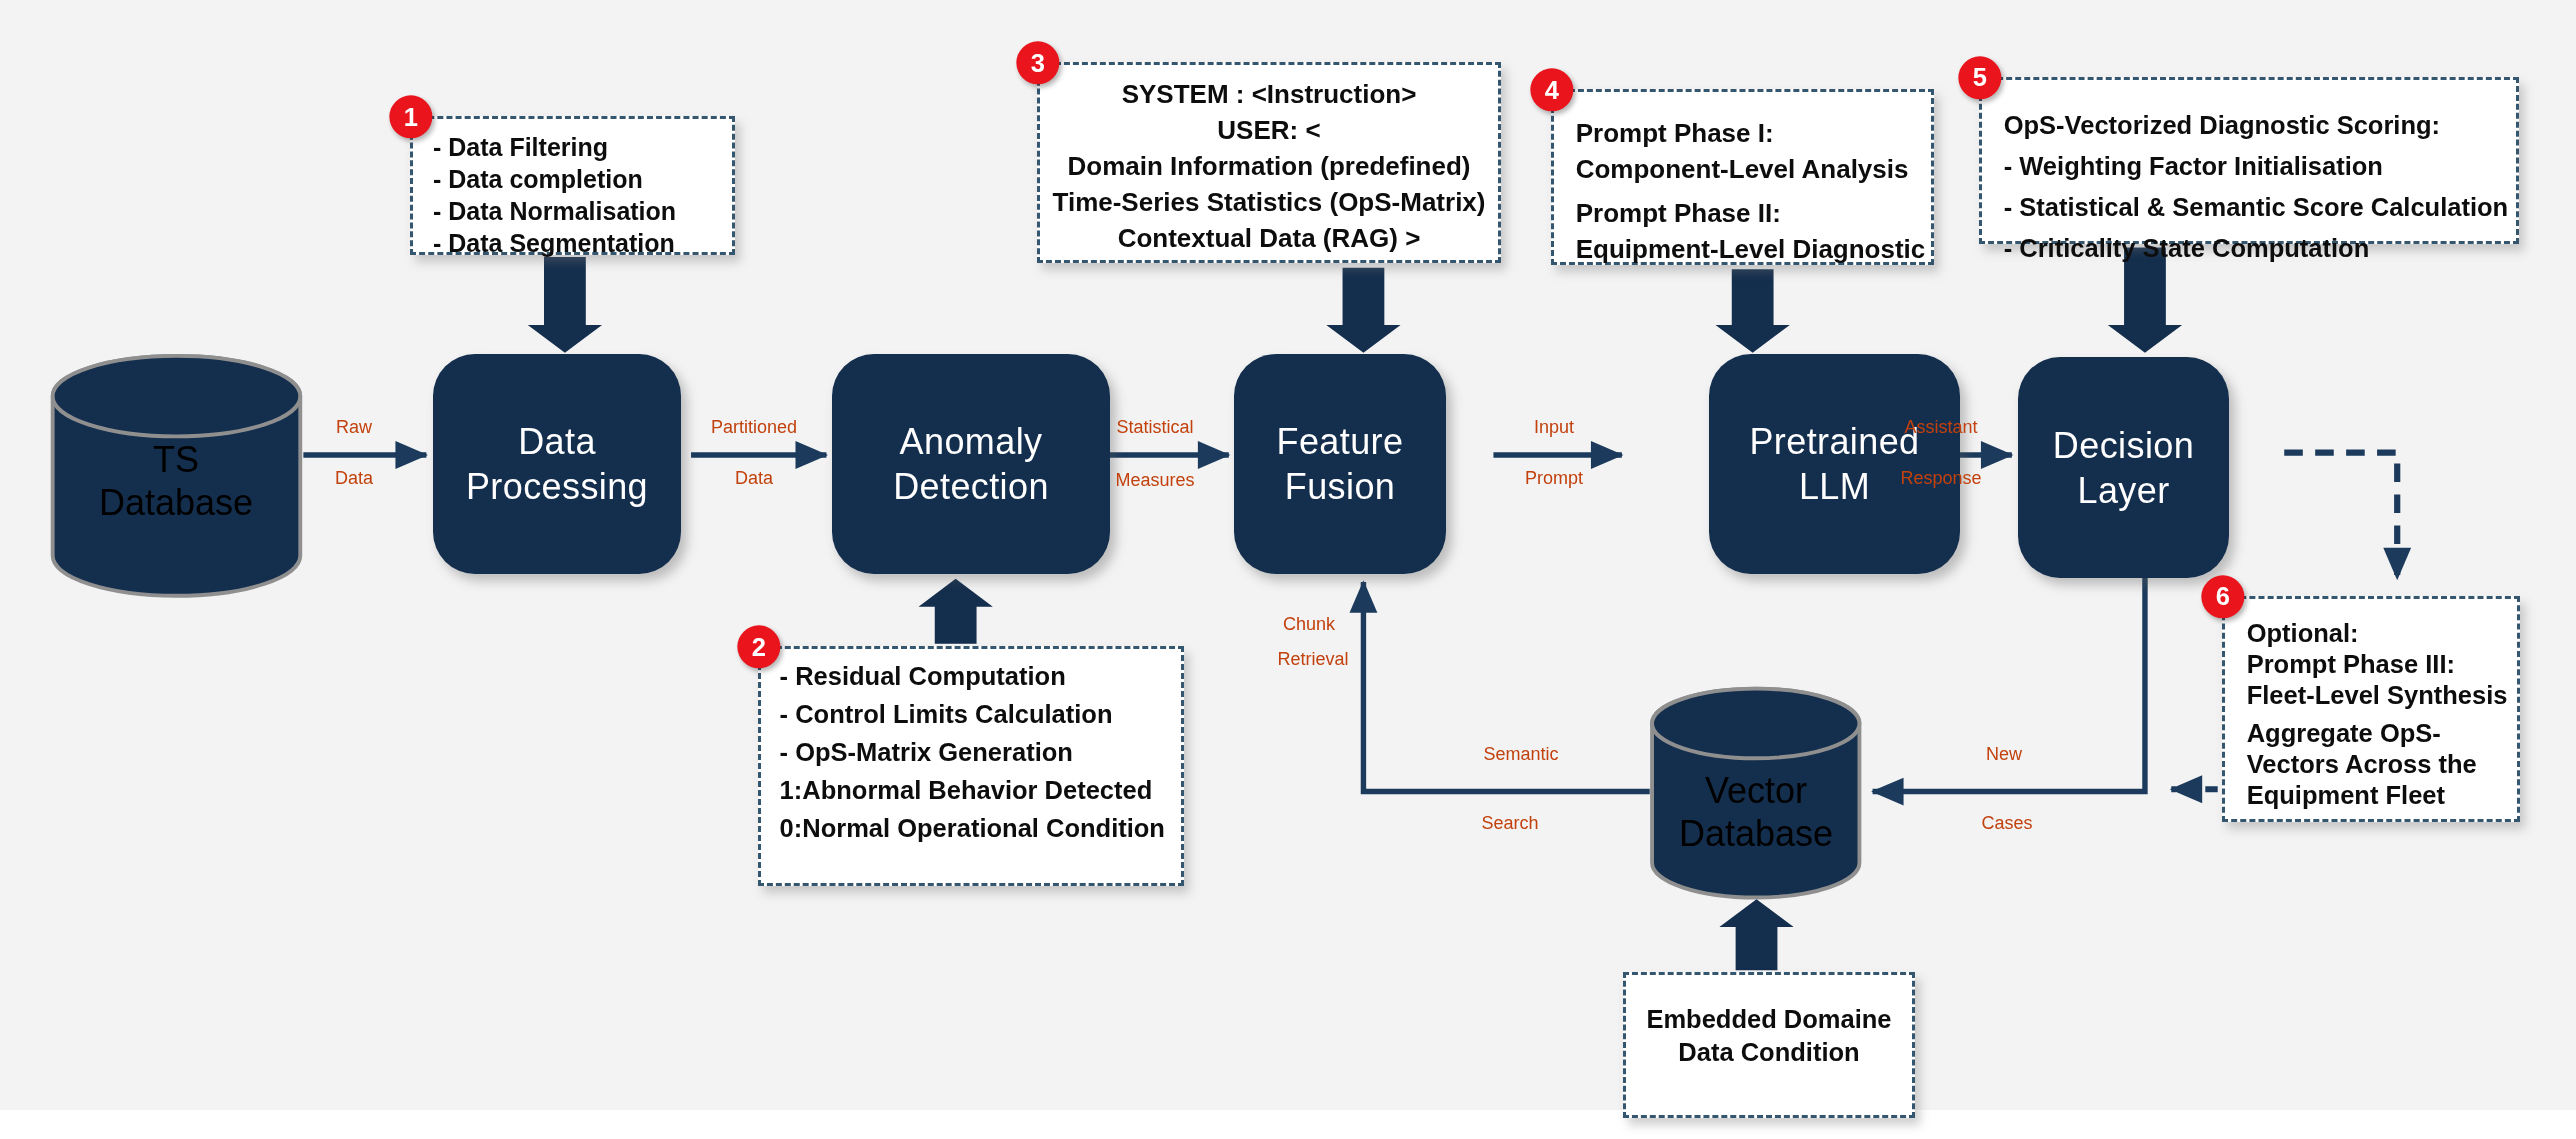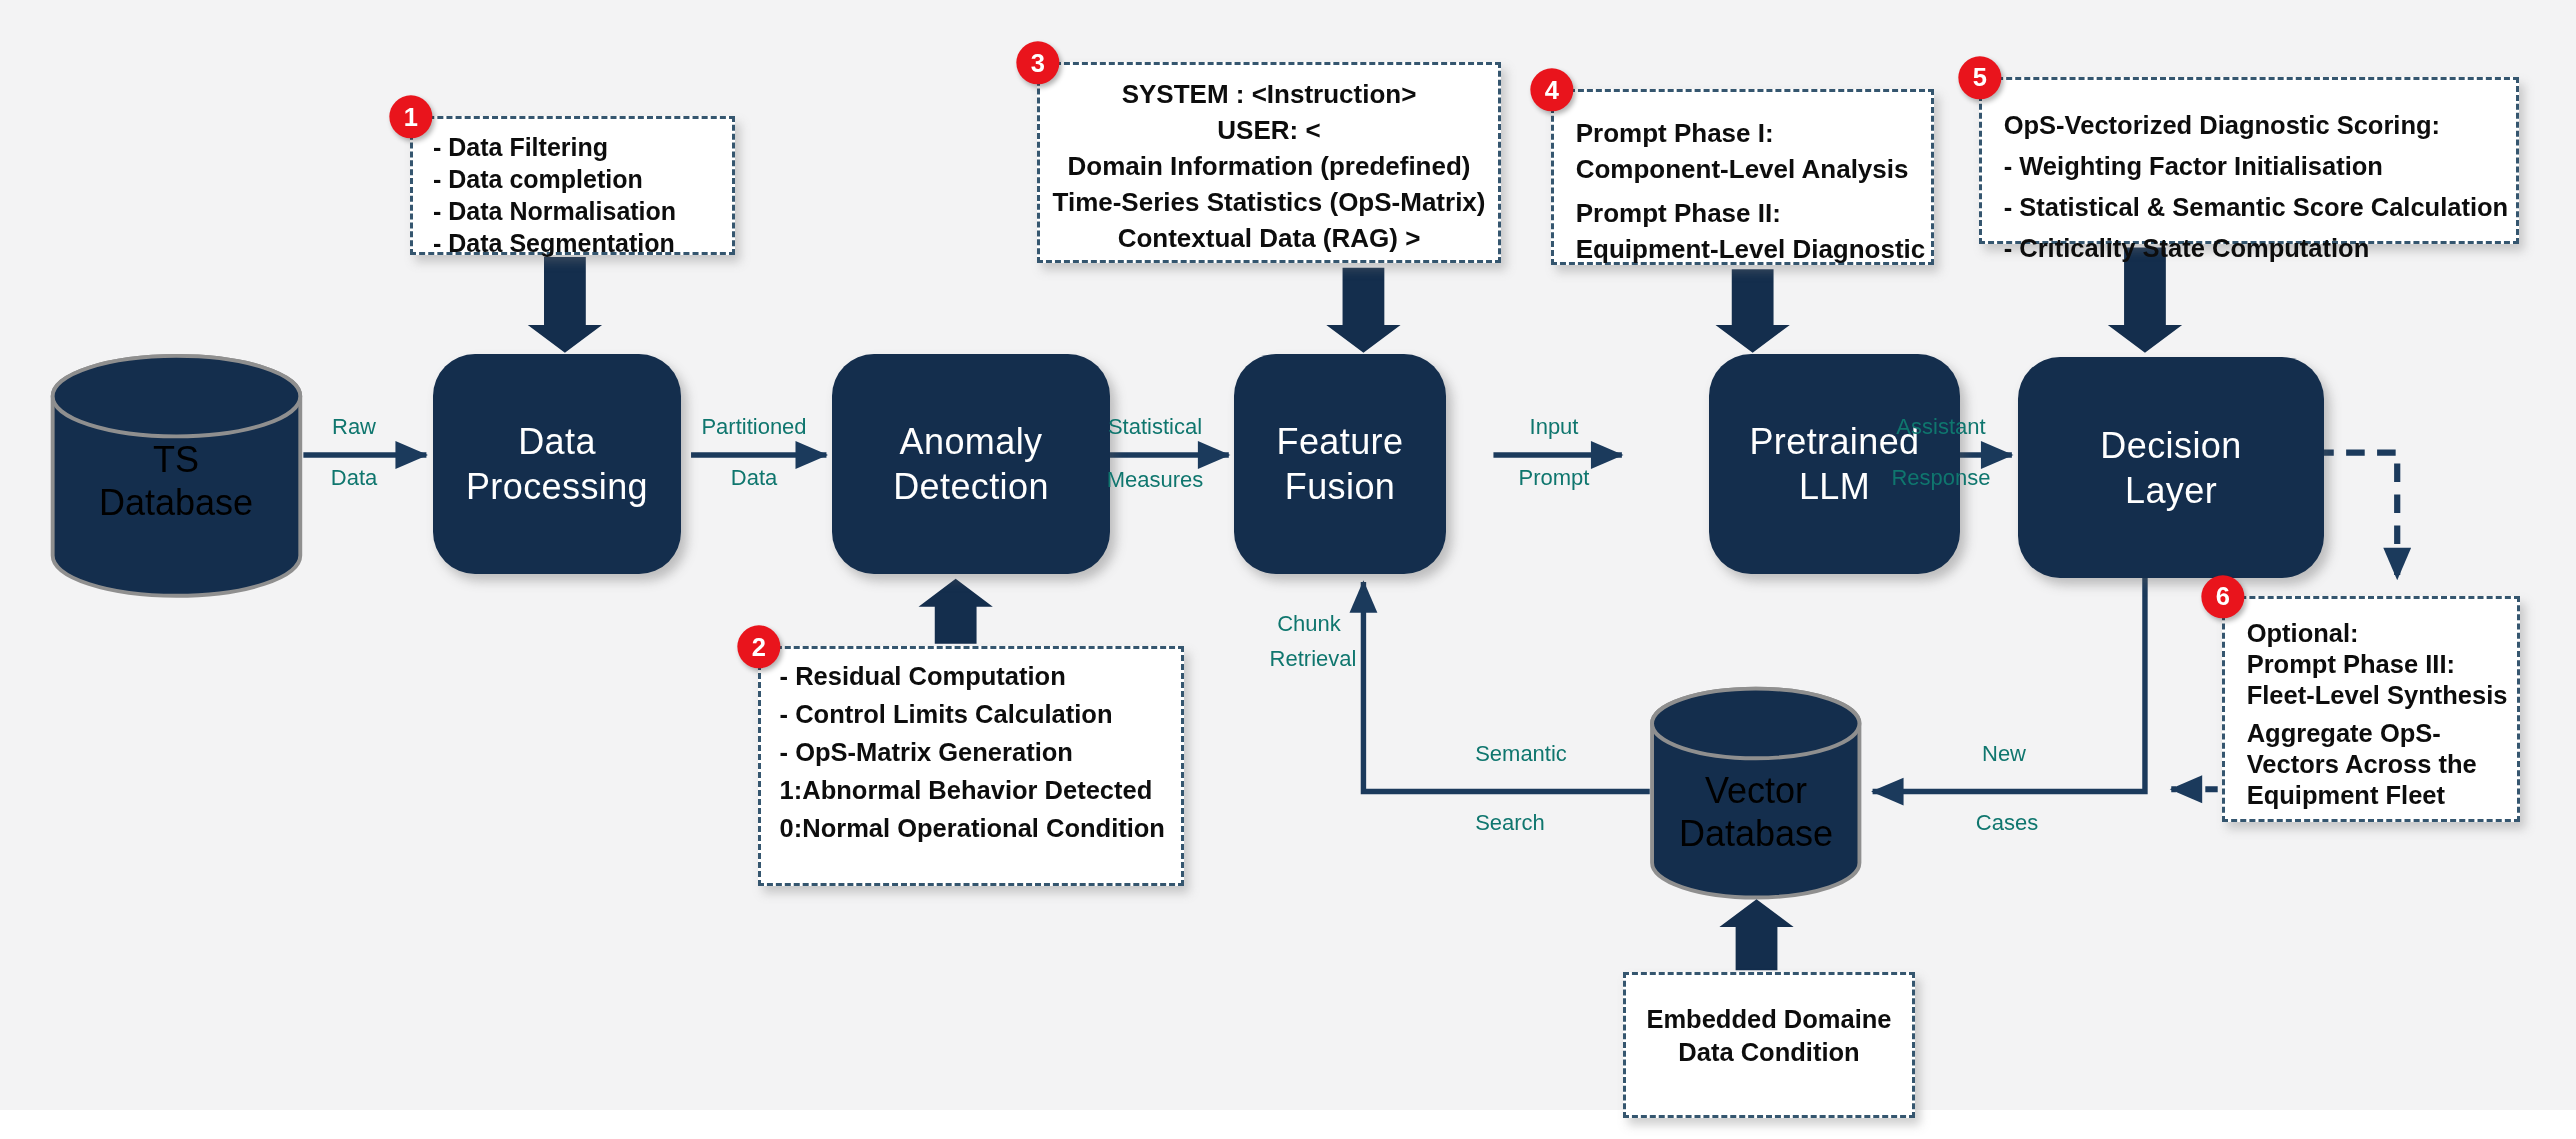--- a/index.html
+++ b/index.html
@@ -33,21 +33,21 @@
   .note--n6{padding:18.6px 0 0 21.7px;line-height:31px;}
   .note--n6 .gap-sm{margin-top:7px;}
   .note--emb{padding:28px 0 0 0;line-height:33px;text-align:center;}
 
   .badge{position:absolute;left:0;top:0;width:43px;height:43px;border-radius:50%;
          background:#e9141c;color:#ffffff;font-weight:bold;font-size:25.5px;
          display:flex;align-items:center;justify-content:center;
          transform:translate(-55%,-55%);box-shadow:2.3px 3.1px 5.4px rgba(0,0,0,.3);}
 
   
-  .elabel{position:absolute;transform:translate(-50%,-50%);font-size:22px;color:#0f766e;
+  .elabel{position:absolute;transform:translate(-50%,-50%);font-size:18px;color:#c2410c;
           white-space:nowrap;}
 </style>
 </head>
 <body>
 
 <div class="stage">
   <div class="canvas"></div>
 
   <svg class="wires" viewBox="0 0 3329 1472" xmlns="http://www.w3.org/2000/svg">
     <defs>
@@ -94,21 +94,21 @@
     <span>Detection</span>
   </div>
   <div class="node" style="left:1234px;top:354px;width:212px;height:220px;">
     <span>Feature</span>
     <span>Fusion</span>
   </div>
   <div class="node" style="left:1709px;top:354px;width:251px;height:220px;">
     <span>Pretrained</span>
     <span>LLM</span>
   </div>
-  <div class="node" style="left:2018px;top:357px;width:306px;height:221px;">
+  <div class="node" style="left:2018px;top:357px;width:211px;height:221px;">
     <span>Decision</span>
     <span>Layer</span>
   </div>
 
   <div class="cyl-label" style="left:176px;top:481px;">
     <div>TS</div>
     <div>Database</div>
   </div>
   <div class="cyl-label" style="left:1756px;top:812px;">
     <div>Vector</div>

